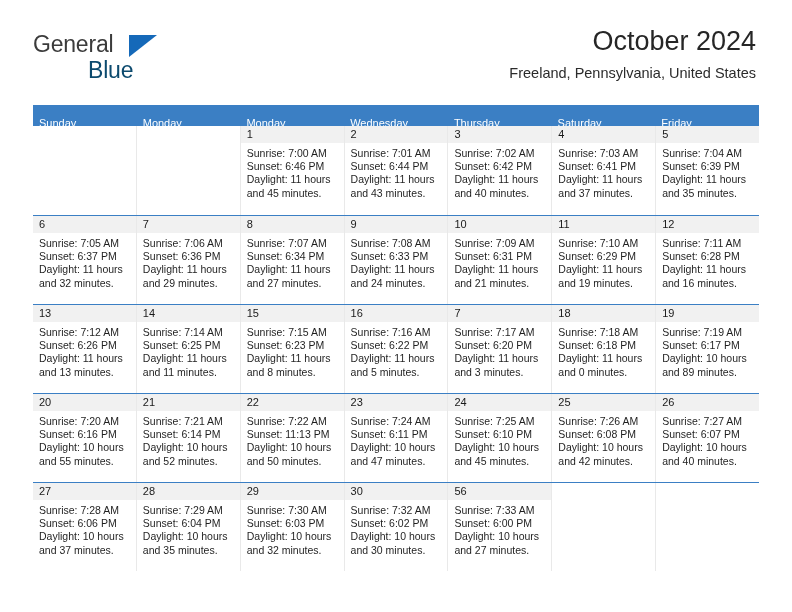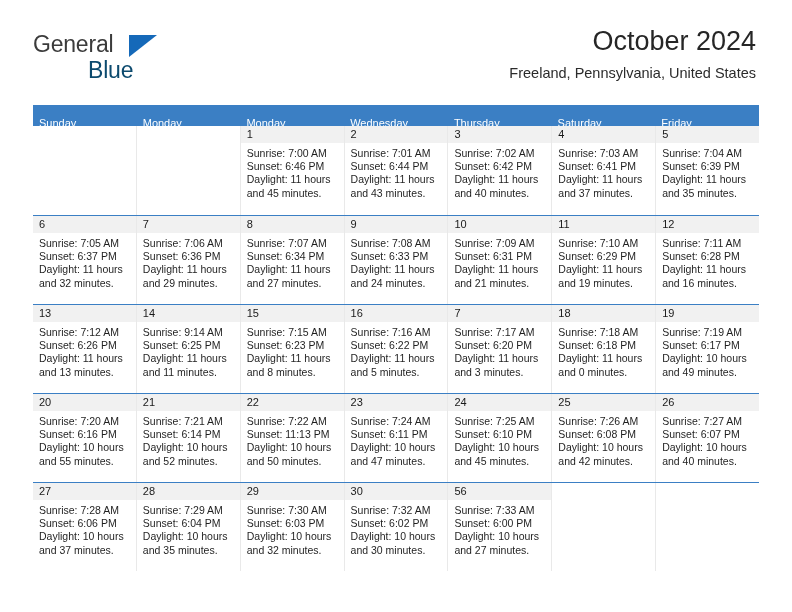--- a/index.html
+++ b/index.html
@@ -308,21 +308,21 @@
             <div class="info">
               <span>Sunrise: 7:12 AM</span>
               <span>Sunset: 6:26 PM</span>
               <span>Daylight: 11 hours</span>
               <span>and 13 minutes.</span>
             </div>
           </div>
           <div class="cell">
             <div class="daynum">14</div>
             <div class="info">
-              <span>Sunrise: 9:14 AM</span>
+              <span>Sunrise: 7:14 AM</span>
               <span>Sunset: 6:25 PM</span>
               <span>Daylight: 11 hours</span>
               <span>and 11 minutes.</span>
             </div>
           </div>
           <div class="cell">
             <div class="daynum">15</div>
             <div class="info">
               <span>Sunrise: 7:15 AM</span>
               <span>Sunset: 6:23 PM</span>
@@ -356,21 +356,21 @@
               <span>Daylight: 11 hours</span>
               <span>and 0 minutes.</span>
             </div>
           </div>
           <div class="cell">
             <div class="daynum">19</div>
             <div class="info">
               <span>Sunrise: 7:19 AM</span>
               <span>Sunset: 6:17 PM</span>
               <span>Daylight: 10 hours</span>
-              <span>and 49 minutes.</span>
+              <span>and 89 minutes.</span>
             </div>
           </div>
         </div>
         <div class="week">
           <div class="cell">
             <div class="daynum">20</div>
             <div class="info">
               <span>Sunrise: 7:20 AM</span>
               <span>Sunset: 6:16 PM</span>
               <span>Daylight: 10 hours</span>

